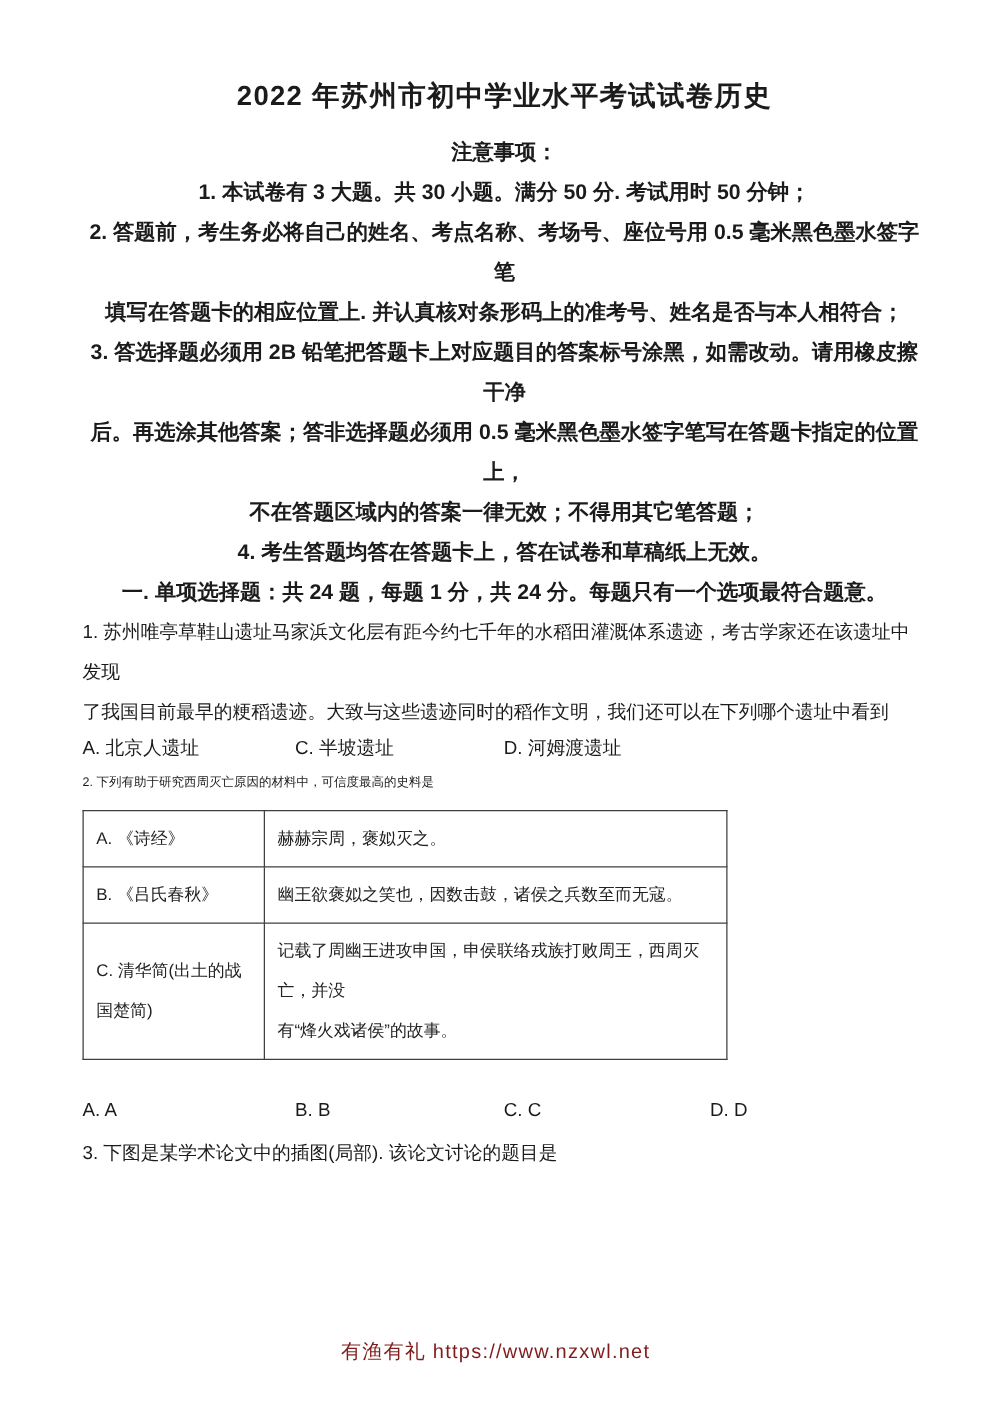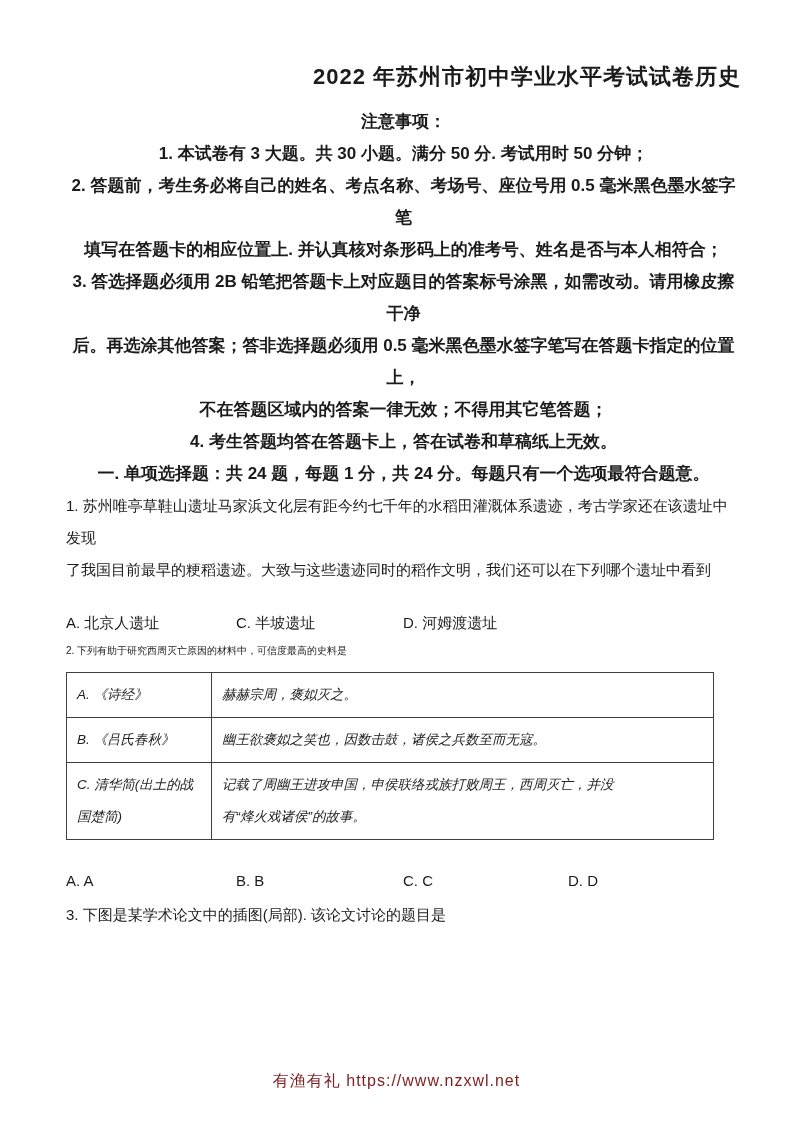--- a/index.html
+++ b/index.html
@@ -7,41 +7,40 @@
     width: 793px; height: 1122px;
     background: #ffffff;
     color: #1b1b1b;
     font-family: "Liberation Sans", "DejaVu Sans", sans-serif;
     position: relative;
     overflow: hidden;
   }
   .page { padding: 62px 52px 0 66px; }
   .title {
     font-size: 22px; font-weight: 700;
-    text-align: right; letter-spacing: 1px;
+    text-align: center; letter-spacing: 1px;
     margin: 0 0 14px 0;
   }
   p { margin: 0; }
   .lines { white-space: pre-line; }
   .notice-heading, .notice-line, .section-heading {
     font-weight: 700; font-size: 17px; line-height: 32px; text-align: center;
   }
   .stem { font-size: 15px; line-height: 32px; }
   .options-row {
     display: grid;
     grid-template-columns: 170px 167px 165px auto;
-    font-size: 15px; line-height: 26px; margin-top: 24px;
+    font-size: 15px; line-height: 26px;
   }
   .q2-stem { font-size: 10px; line-height: 30px; }
   table.src-table {
     border-collapse: collapse;
-    width: 648px;
+    width: 516px;
     margin: 6px 0 0 0;
     table-layout: fixed;
-    font-style: italic;
   }
   table.src-table td {
     border: 1px solid #3f3f3f;
     font-size: 13.5px;
     line-height: 32px;
     padding: 6px 10px;
     vertical-align: middle;
     color: #222222;
     white-space: pre-line;
   }

